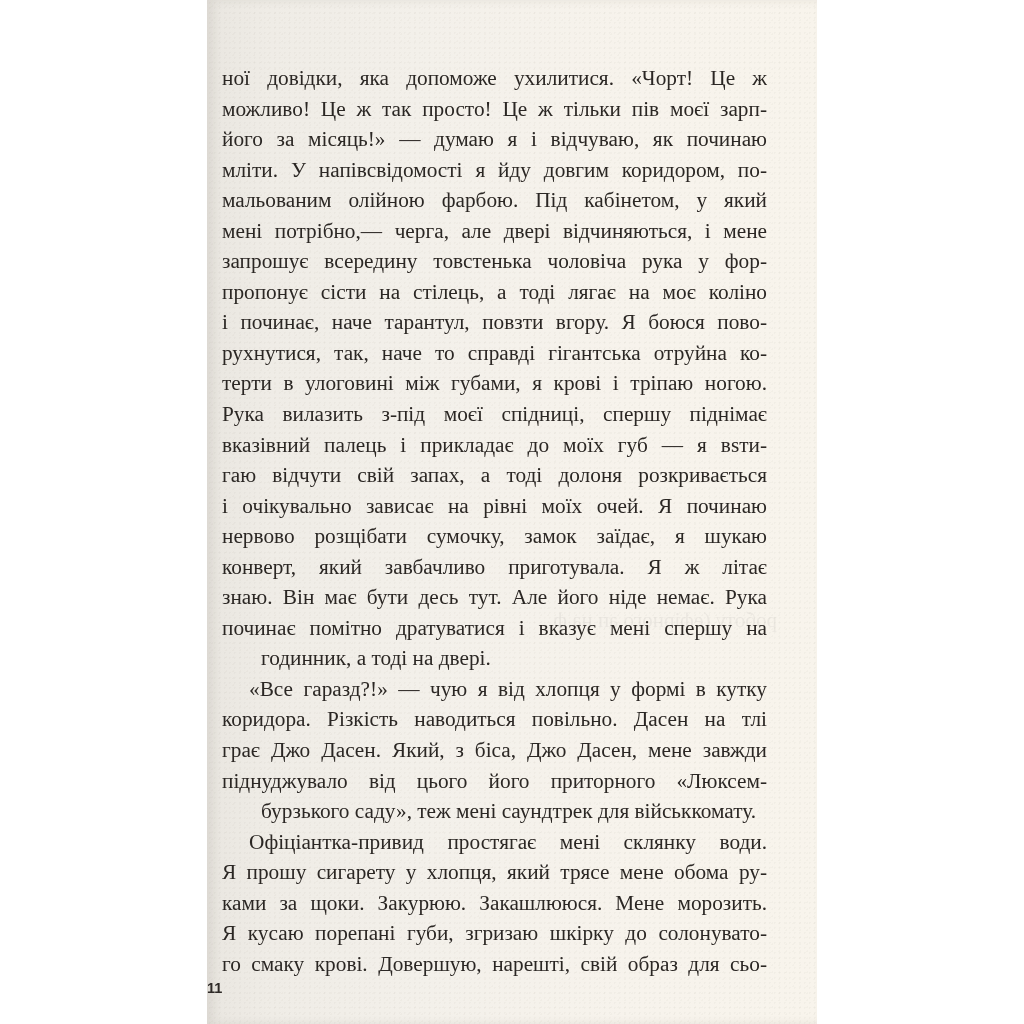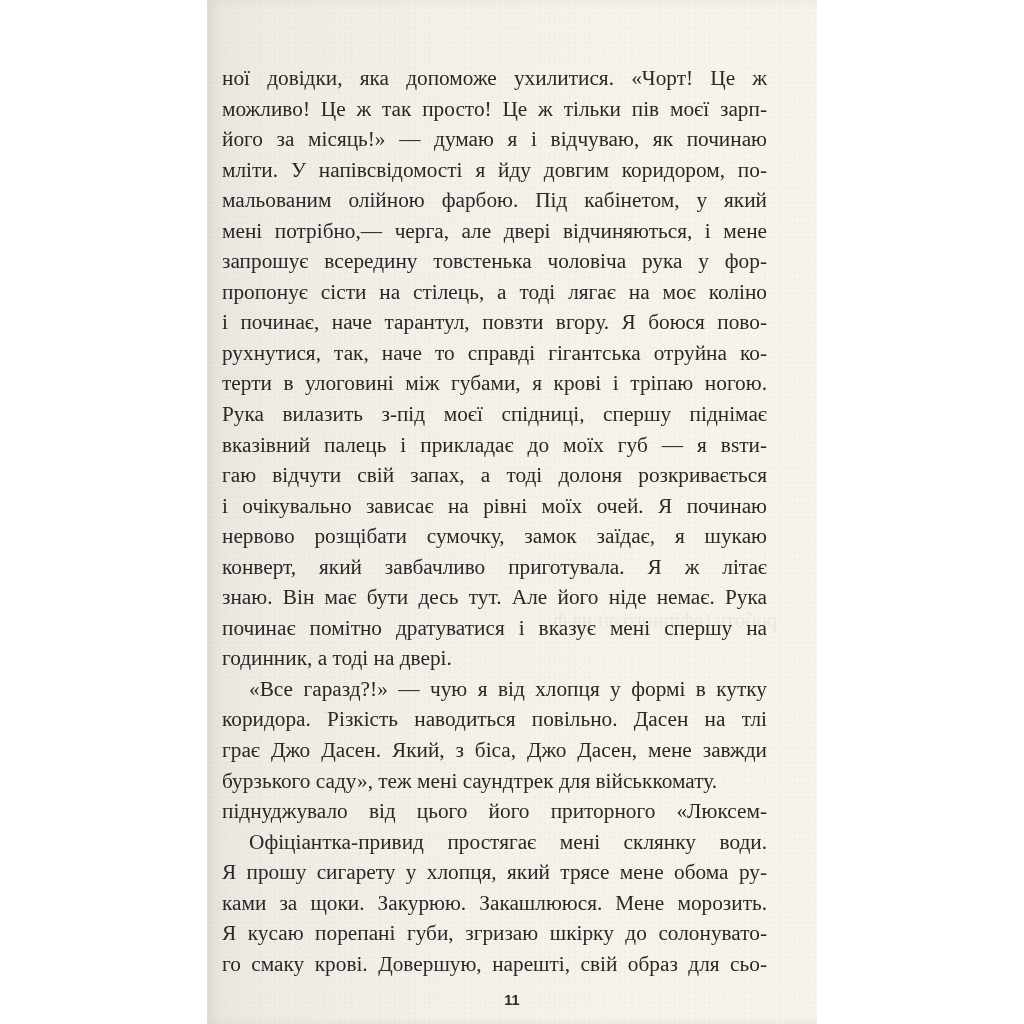--- a/index.html
+++ b/index.html
@@ -57,32 +57,31 @@
     text-align: justify;
     text-align-last: justify;
     height: 30.55px;
     overflow: visible;
   }
   .line.indent {
     padding-left: 27px;
   }
   .line.last {
     text-align-last: left;
+    margin-left: 39px;
   }
   .page-number {
     position: absolute;
     left: 0;
     width: 100%;
     top: 980px;
-    text-align: center;
     font-family: "Liberation Sans", "DejaVu Sans", sans-serif;
     font-size: 14.5px;
     font-weight: bold;
     color: #2e2a27;
-    margin-top: 12px;
   }
 </style>
 </head>
 <body>
 
 <div class="page">
   <div class="grain"></div>
   <div class="bleed">роботу (ефірного ап на ф</div>
 
   <div class="text-block" id="text-block">
@@ -105,22 +104,22 @@
         <span class="line">нервово розщібати сумочку, замок заїдає, я шукаю</span>
         <span class="line">конверт, який завбачливо приготувала. Я ж літає</span>
         <span class="line">знаю. Він має бути десь тут. Але його ніде немає. Рука</span>
         <span class="line">починає помітно дратуватися і вказує мені спершу на</span>
         <span class="line last">годинник, а тоді на двері.</span>
       </div>
       <div class="paragraph">
         <span class="line indent">«Все гаразд?!» — чую я від хлопця у формі в кутку</span>
         <span class="line">коридора. Різкість наводиться повільно. Дасен на тлі</span>
         <span class="line">грає Джо Дасен. Який, з біса, Джо Дасен, мене завжди</span>
+        <span class="line">піднуджувало від цього його приторного «Люксем-</span>
         <span class="line last">бурзького саду», теж мені саундтрек для військкомату.</span>
-        <span class="line">піднуджувало від цього його приторного «Люксем-</span>
       </div>
       <div class="paragraph">
         <span class="line indent">Офіціантка-привид простягає мені склянку води.</span>
         <span class="line">Я прошу сигарету у хлопця, який трясе мене обома ру-</span>
         <span class="line">ками за щоки. Закурюю. Закашлююся. Мене морозить.</span>
         <span class="line">Я кусаю порепані губи, згризаю шкірку до солонувато-</span>
         <span class="line">го смаку крові. Довершую, нарешті, свій образ для сьо-</span>
       </div>
     </div>
 

